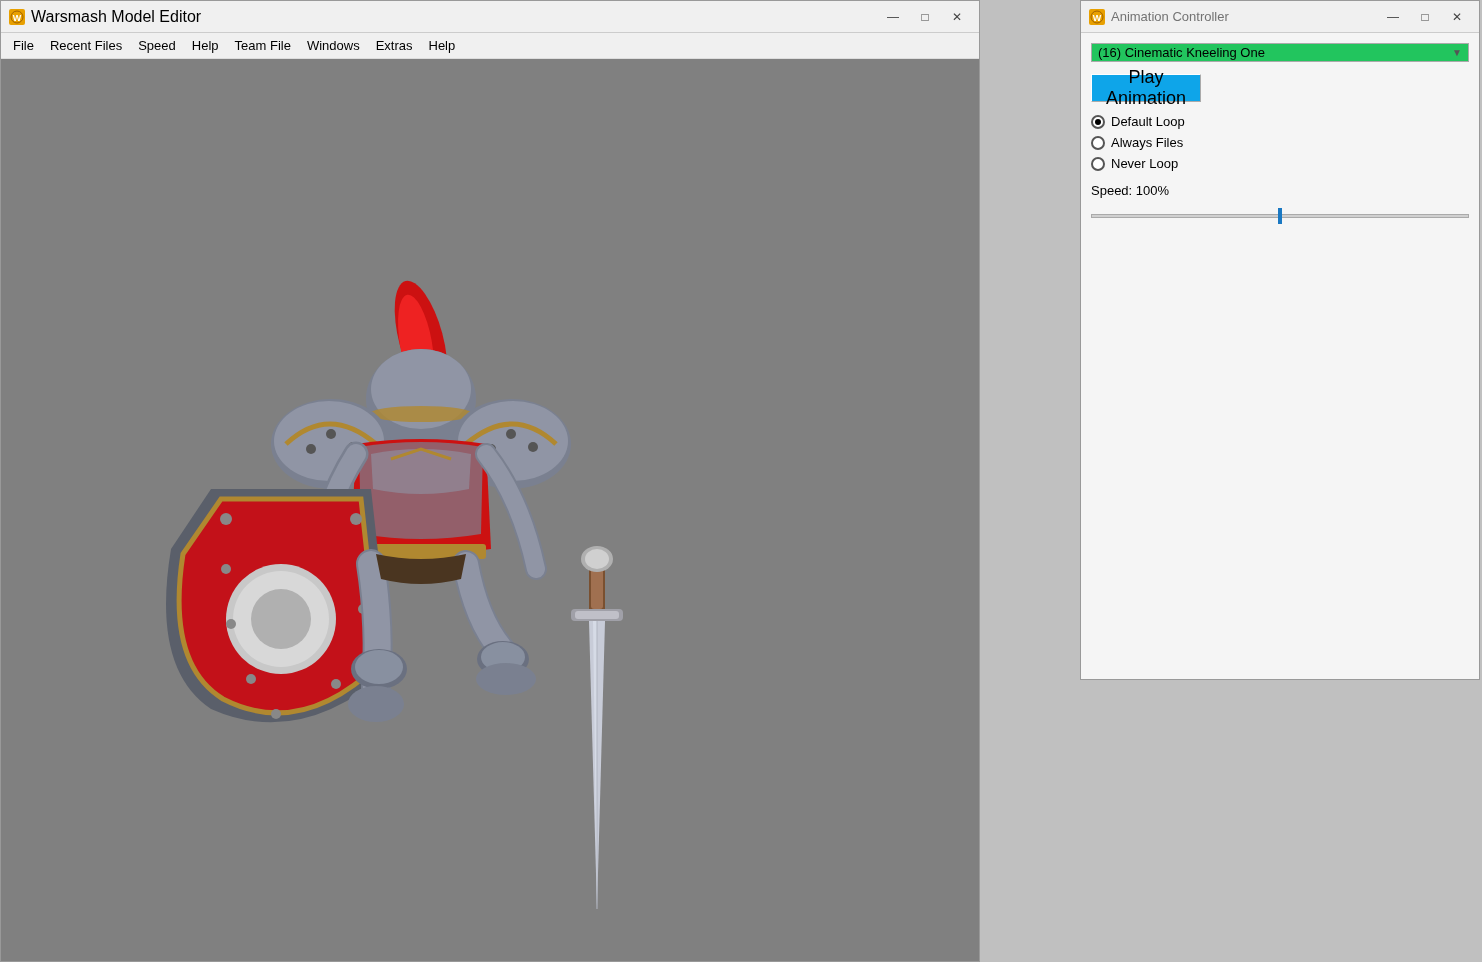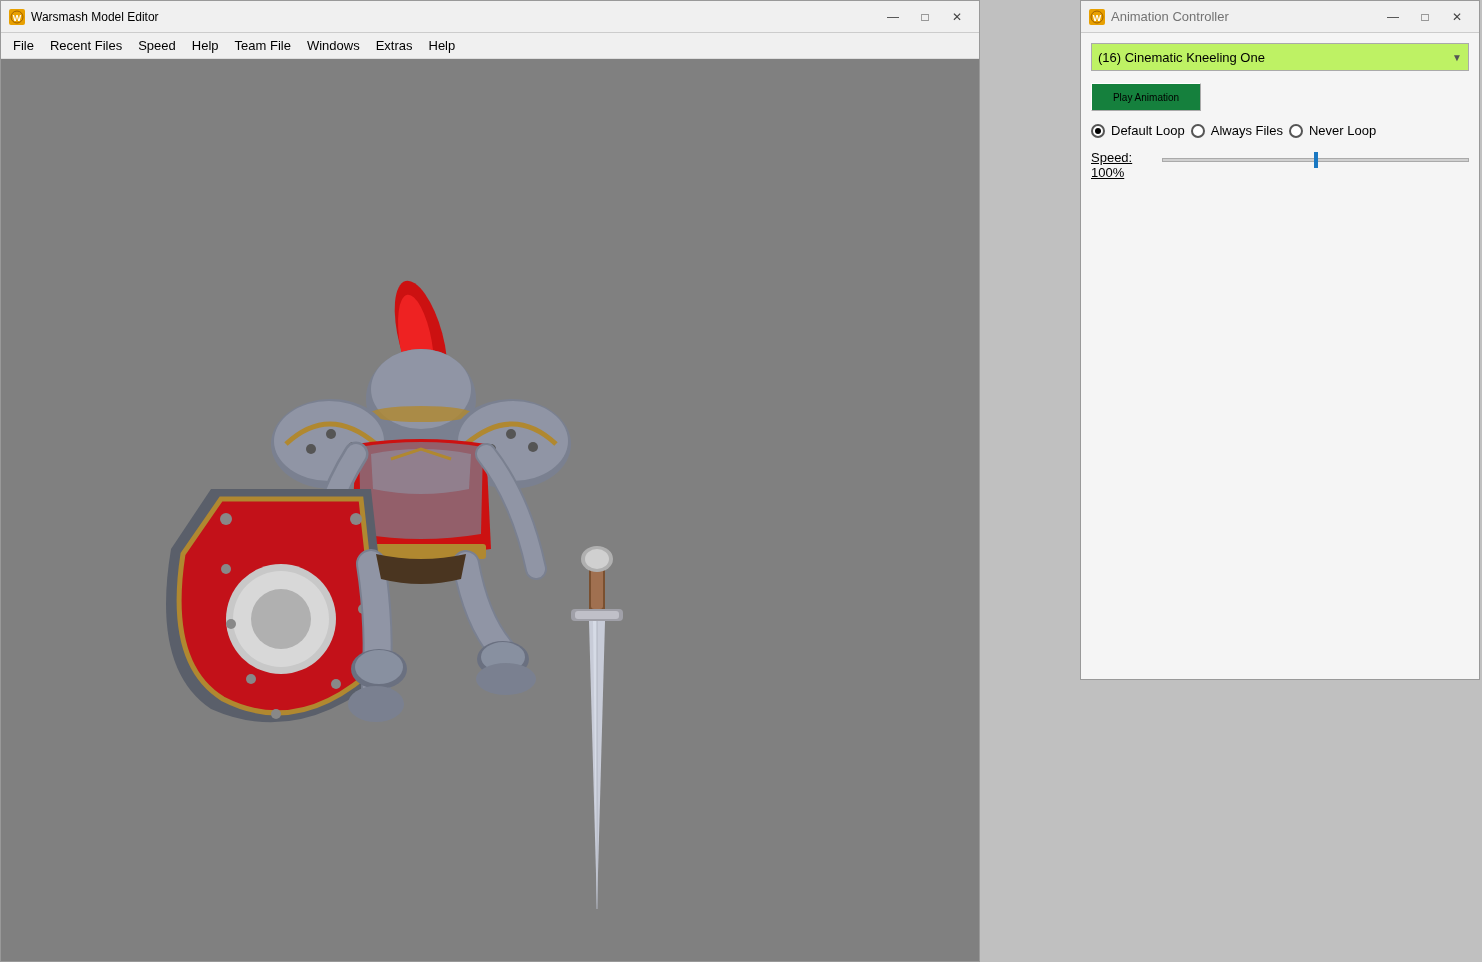--- a/index.html
+++ b/index.html
@@ -44,21 +44,21 @@
       display: flex;
       align-items: center;
       justify-content: center;
       font-size: 10px;
       color: white;
       font-weight: bold;
     }
 
     .title-bar .title-text {
       flex: 1;
-      font-size: 12px;
+      font-size: 16px;
       color: #000;
     }
 
     .title-bar .window-controls {
       display: flex;
       gap: 4px;
     }
 
     .win-btn {
       width: 28px;
@@ -155,54 +155,55 @@
 
     .anim-content {
       padding: 10px;
       display: flex;
       flex-direction: column;
       gap: 12px;
     }
 
     .anim-dropdown {
       width: 100%;
-      height: 28px;
-      background: #bef264;
+      height: 19px;
+      background: #22c55e;
       border: 1px solid #aaa;
       font-size: 13px;
       padding: 0 6px;
       display: flex;
       align-items: center;
       justify-content: space-between;
       cursor: pointer;
     }
 
     .anim-dropdown .dropdown-arrow {
       font-size: 10px;
       color: #555;
     }
 
     
     .play-button {
       width: 110px;
       height: 28px;
-      background: #15803d;
+      background: #0ea5e9;
       border: 1px solid #aaa;
       border-top-color: #fff;
       border-left-color: #fff;
-      font-size: 10px;
+      font-size: 18px;
       cursor: pointer;
       display: flex;
       align-items: center;
       justify-content: center;
     }
 
     
     .radio-group {
       display: flex;
+      flex-direction: column;
       gap: 6px;
     }
 
     .radio-item {
       display: flex;
       align-items: center;
       gap: 6px;
       cursor: pointer;
     }
 
@@ -227,23 +228,22 @@
     }
 
     .radio-label {
       font-size: 13px;
       color: #000;
     }
 
     
     .speed-section {
       display: flex;
-      flex-direction: row;
+      flex-direction: column;
       gap: 8px;
-      text-decoration: underline;
     }
 
     .speed-label {
       font-size: 13px;
       color: #000;
     }
 
     .slider-container {
       width: 100%;
       position: relative;

